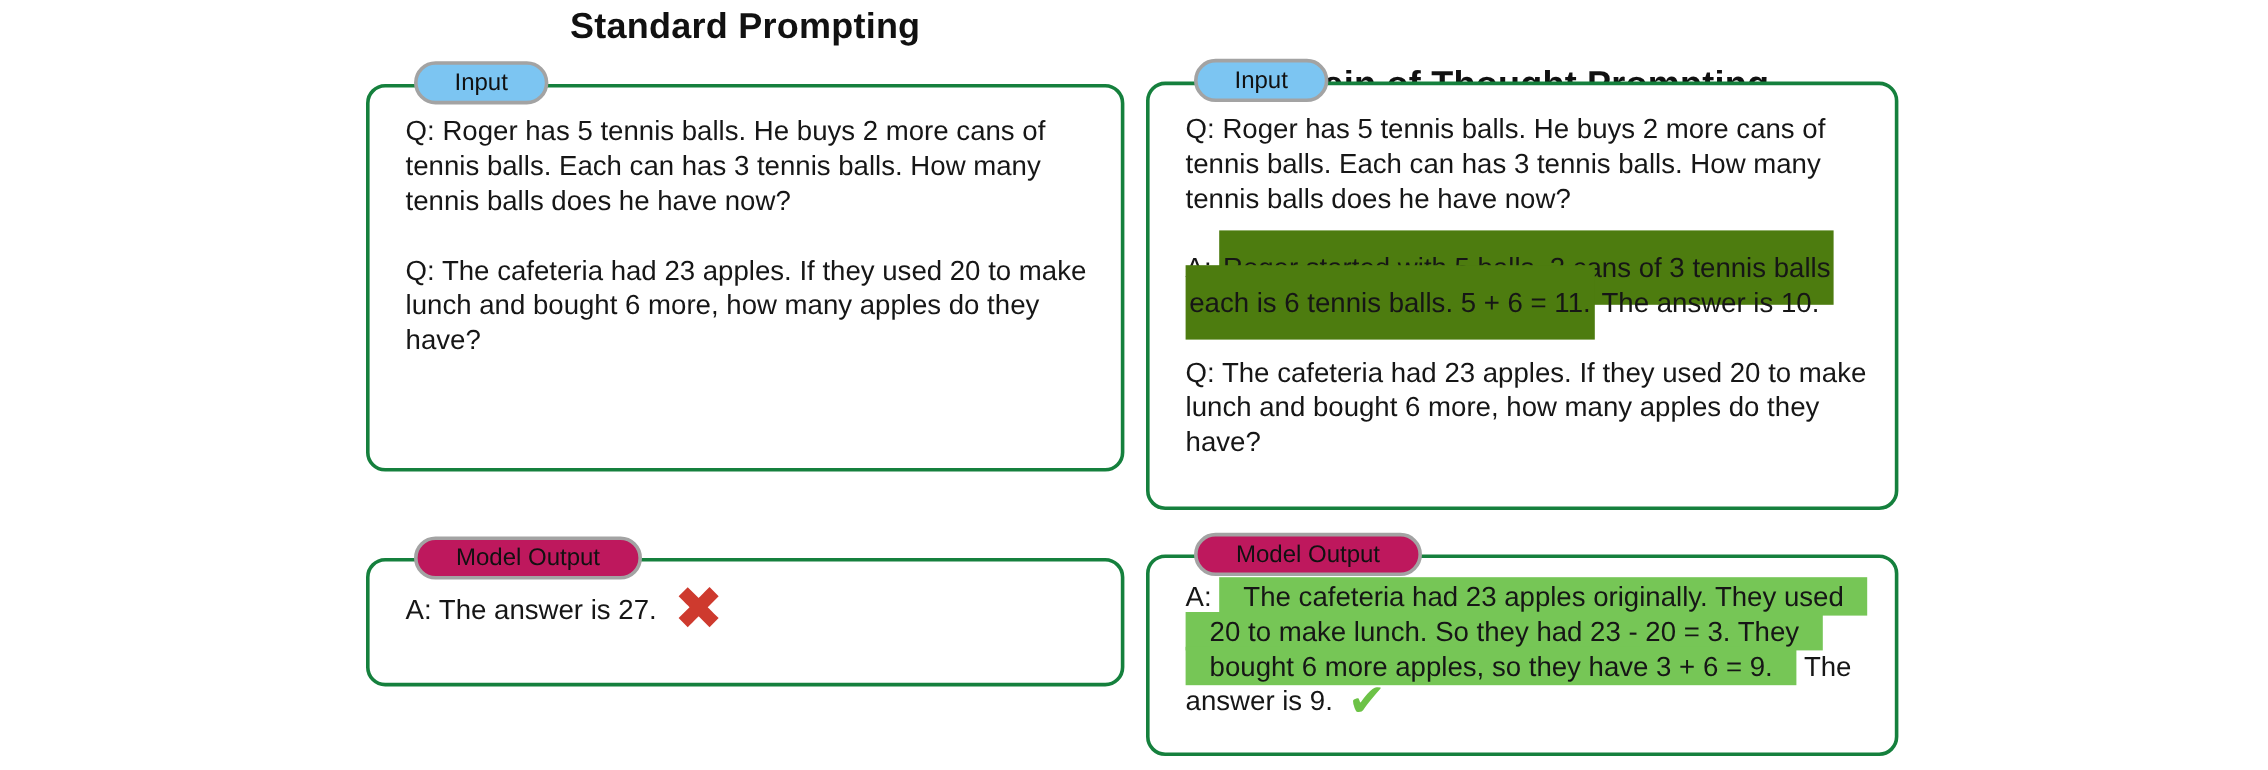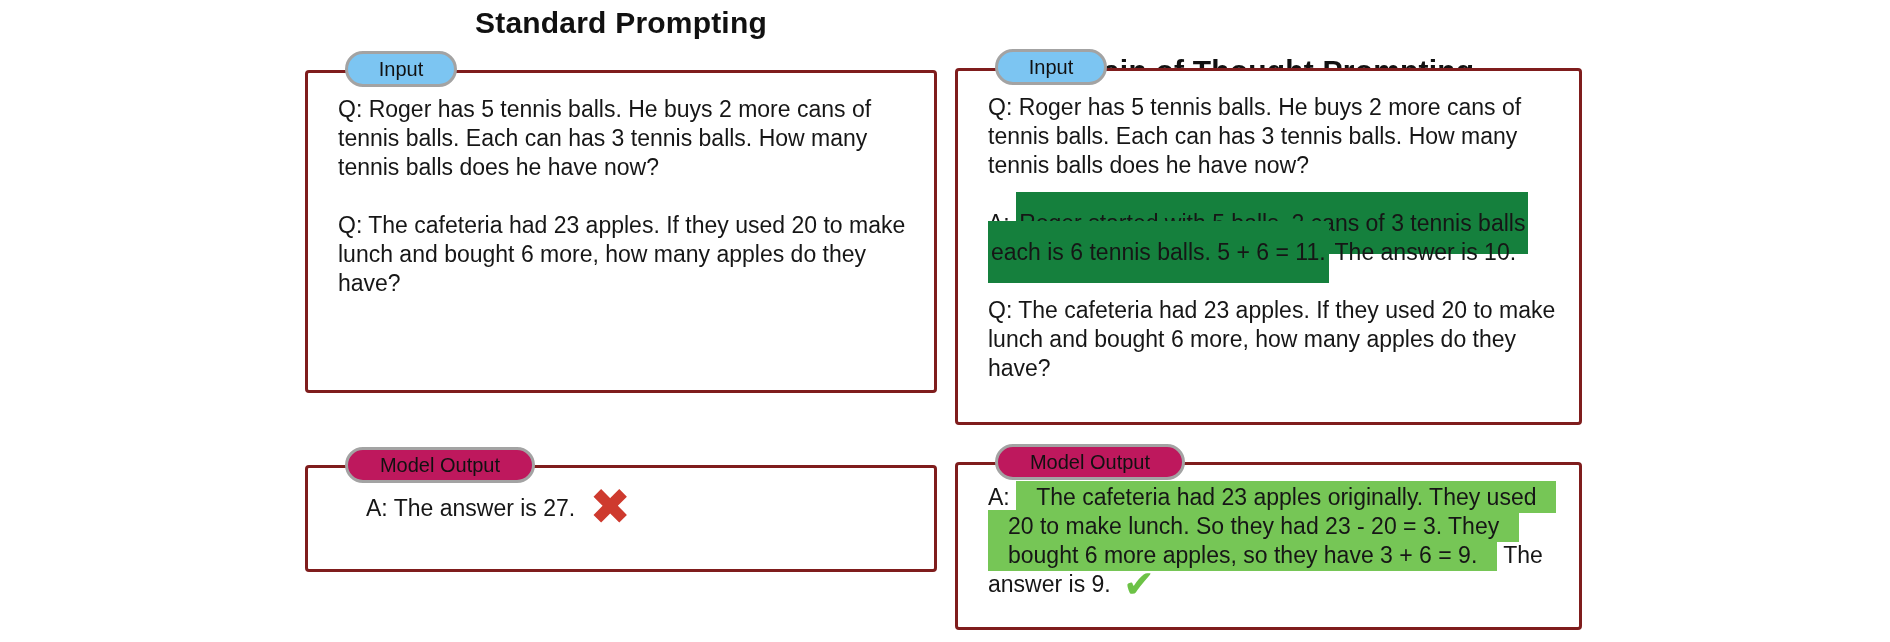--- a/index.html
+++ b/index.html
@@ -20,27 +20,27 @@
     text-align: center;
     color: #111111;
     letter-spacing: 0.2px;
   }
   .title-left  { left: 305px; width: 632px; }
   .title-right { left: 955px; width: 627px; margin-top: 48px; }
 
   .box {
     position: absolute;
     background: #ffffff;
-    border: 3px solid #7f1d1d;
-    border-radius: 4px;
+    border: 3px solid #15803d;
+    border-radius: 16px;
     box-sizing: border-box;
   }
   .box-input-left   { left: 305px; top: 70px;  width: 632px; height: 323px; }
   .box-input-right  { left: 955px; top: 68px;  width: 627px; height: 357px; }
-  .box-output-left  { left: 305px; top: 465px; width: 632px; height: 107px; padding-left: 28px; }
+  .box-output-left  { left: 305px; top: 465px; width: 632px; height: 107px; }
   .box-output-right { left: 955px; top: 462px; width: 627px; height: 168px; }
 
   .badge {
     position: absolute;
     height: 36px;
     border: 3px solid #a3a3a3;
     border-radius: 20px;
     box-sizing: border-box;
     display: flex;
     align-items: center;
@@ -62,21 +62,21 @@
     font-size: 23px;
     line-height: 29px;
     color: #161616;
   }
   .box-text p { margin: 0 0 29px 0; }
   .box-text p:last-child { margin-bottom: 0; }
   .box-output-left  .box-text { padding-top: 26px; }
   .box-output-right .box-text { padding-top: 18px; }
 
   .hl-blue {
-    background: #15803d;
+    background: #4d7c0f;
     padding: 18px 3px;
     -webkit-box-decoration-break: clone;
     box-decoration-break: clone;
   }
   .hl-green {
     background: #76c656;
     padding: 3px 20px;
     -webkit-box-decoration-break: clone;
     box-decoration-break: clone;
   }

